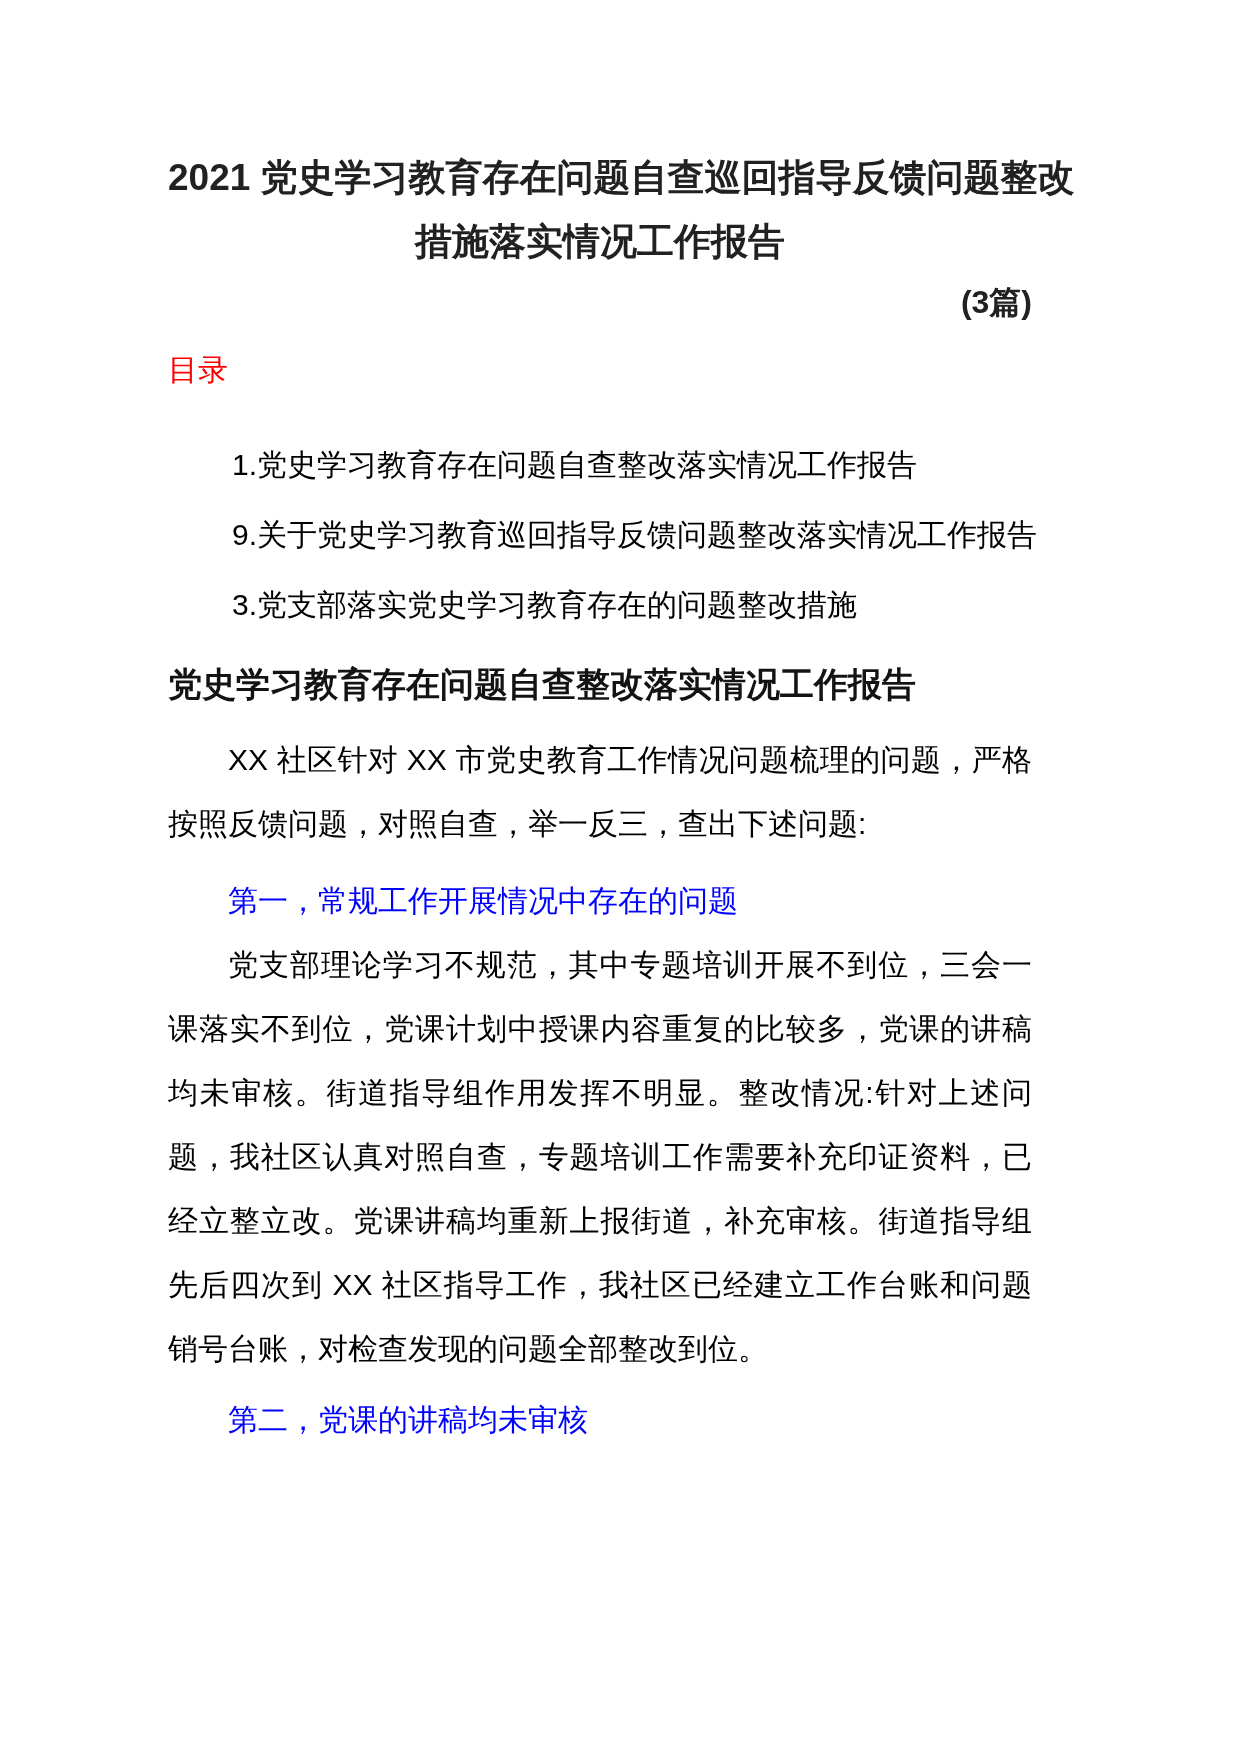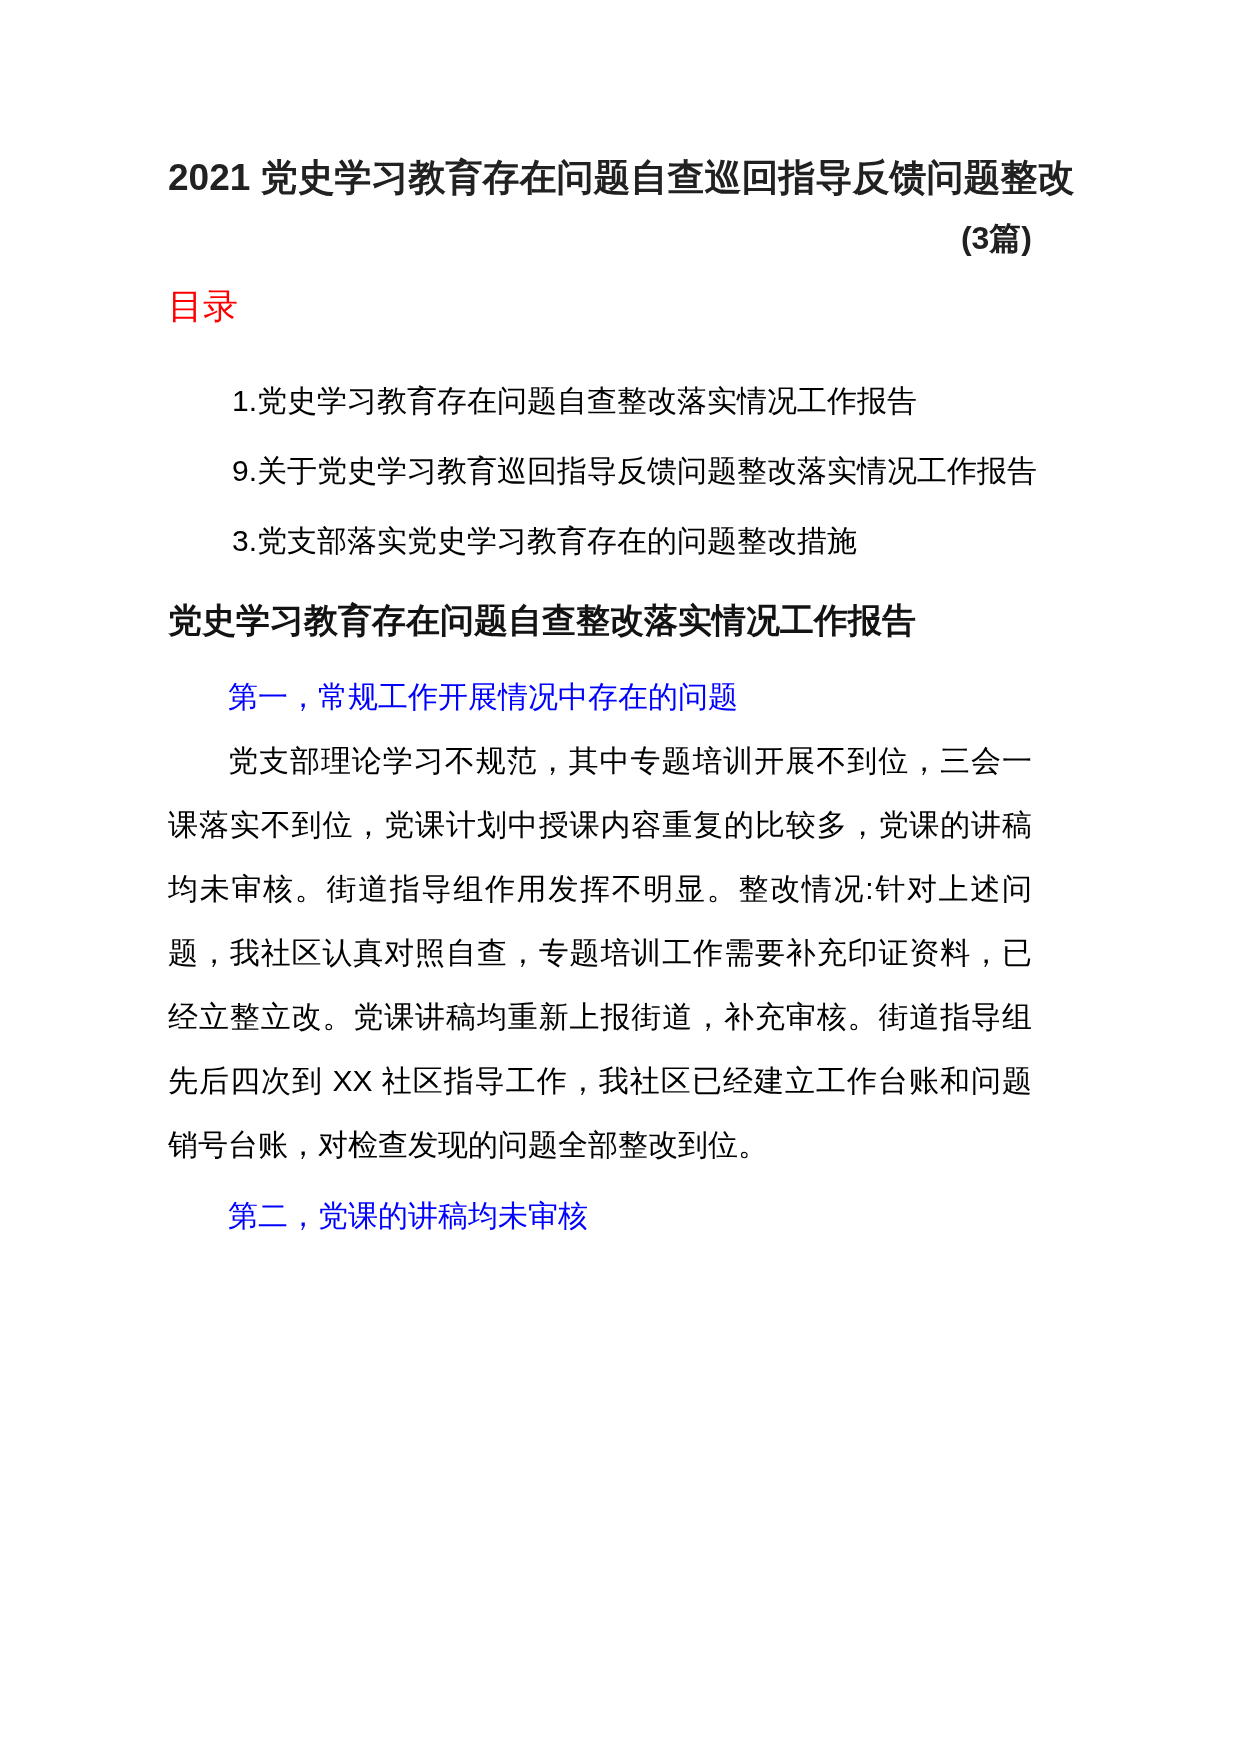--- a/index.html
+++ b/index.html
@@ -33,21 +33,21 @@
   .doc-subtitle {
     text-align: right;
     font-weight: bold;
     font-size: 32px;
     line-height: 56px;
     color: #212121;
   }
   
   .toc-label {
     margin-top: 18px;
-    font-size: 35px;
+    font-size: 30px;
     line-height: 44px;
     color: var(--accent-red, #ff0000);
   }
   .toc-list {
     margin-top: 38px;
   }
   .toc-item {
     padding-left: 64px;
     font-size: 30px;
     line-height: 70px;
@@ -86,34 +86,36 @@
   .sub-heading.second { margin-top: 7px; }
 </style>
 </head>
 <body>
 
 <div class="page" style="background: rgb(255, 255, 255);">
   <div class="content">
 
     <div class="doc-title">
       <div>2021 党史学习教育存在问题自查巡回指导反馈问题整改</div>
+      <div>措施落实情况工作报告</div>
     </div>
 
     <div class="doc-subtitle">(3篇)</div>
 
     <div class="toc-label">目录</div>
 
     <div class="toc-list">
       <div class="toc-item">1.党史学习教育存在问题自查整改落实情况工作报告</div>
       <div class="toc-item">9.关于党史学习教育巡回指导反馈问题整改落实情况工作报告</div>
       <div class="toc-item">3.党支部落实党史学习教育存在的问题整改措施</div>
     </div>
 
     <div class="section-heading">党史学习教育存在问题自查整改落实情况工作报告</div>
 
+    <p class="para intro">XX 社区针对 XX 市党史教育工作情况问题梳理的问题，严格按照反馈问题，对照自查，举一反三，查出下述问题:</p>
 
     <div class="sub-heading first">第一，常规工作开展情况中存在的问题</div>
 
     <p class="para body-1">党支部理论学习不规范，其中专题培训开展不到位，三会一课落实不到位，党课计划中授课内容重复的比较多，党课的讲稿均未审核。街道指导组作用发挥不明显。整改情况:针对上述问题，我社区认真对照自查，专题培训工作需要补充印证资料，已经立整立改。党课讲稿均重新上报街道，补充审核。街道指导组先后四次到 XX 社区指导工作，我社区已经建立工作台账和问题销号台账，对检查发现的问题全部整改到位。</p>
 
     <div class="sub-heading second">第二，党课的讲稿均未审核</div>
 
 
   </div>
 </div>

